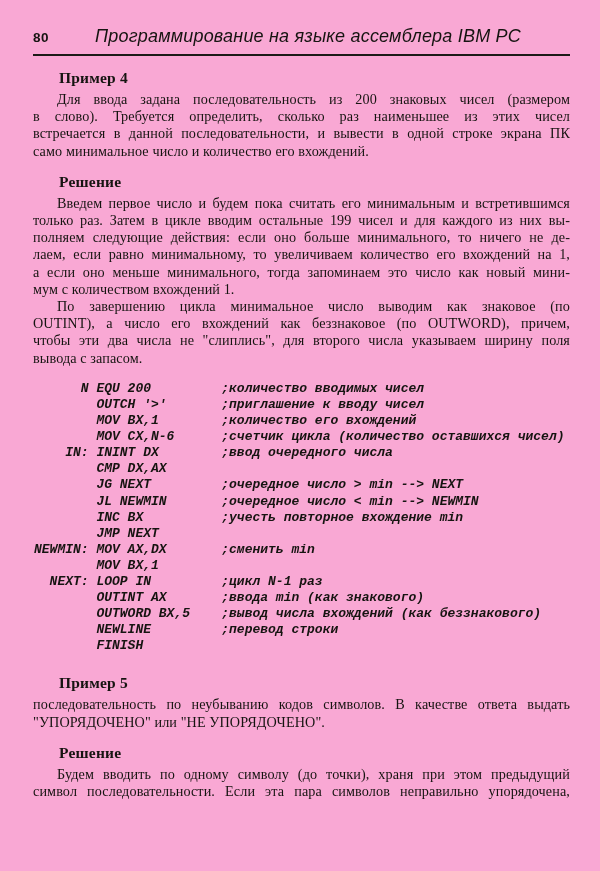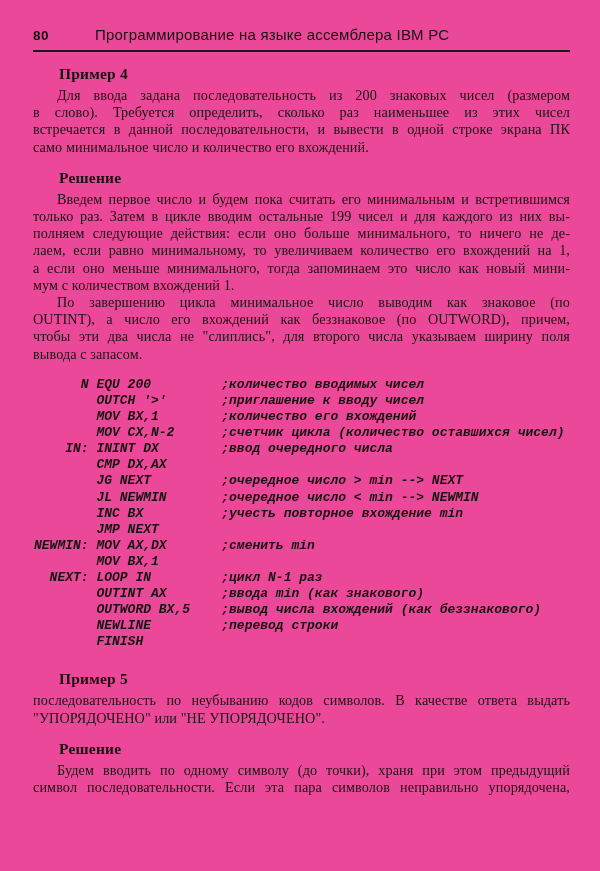--- a/index.html
+++ b/index.html
@@ -6,39 +6,40 @@
     margin: 0; padding: 0;
     width: 600px; height: 871px;
     background: #fbfaf7;
     overflow: hidden;
   }
   .page {
     position: relative;
     width: 600px; height: 871px;
     box-sizing: border-box;
     padding: 26px 30px 0 33px;
-    background: #ec4899;
+    background: #f9a8d4;
     color: #161411;
     font-family: "Liberation Serif", serif;
   }
   
   .hdr {
     display: flex;
     align-items: baseline;
     font-family: "Liberation Sans", sans-serif;
     margin-bottom: 7px;
   }
   .pagenum {
     font-weight: bold;
     font-size: 13.5px;
     width: 62px;
     letter-spacing: 0.5px;
   }
   .runtitle {
-    font-size: 15px;
+    font-style: italic;
+    font-size: 18px;
     letter-spacing: 0.2px;
   }
   .rule {
     height: 0;
     border-bottom: 2.5px solid #1c1a17;
     margin-bottom: 12px;
   }
   
   .hd {
     font-size: 15.5px;
@@ -101,21 +102,21 @@
     <div class="jline first">По завершению цикла минимальное число выводим как знаковое (по</div>
     <div class="jline">OUTINT), а число его вхождений как беззнаковое (по OUTWORD), причем,</div>
     <div class="jline">чтобы эти два числа не "слиплись", для второго числа указываем ширину поля</div>
     <div class="jline last">вывода с запасом.</div>
   </div>
 
   <div class="code">
     <div class="codeline">      N EQU 200         ;количество вводимых чисел</div>
     <div class="codeline">        OUTCH '&gt;'       ;приглашение к вводу чисел</div>
     <div class="codeline">        MOV BX,1        ;количество его вхождений</div>
-    <div class="codeline">        MOV CX,N-2      ;счетчик цикла (количество оставшихся чисел)</div>
+    <div class="codeline">        MOV CX,N-6      ;счетчик цикла (количество оставшихся чисел)</div>
     <div class="codeline">    IN: ININT DX        ;ввод очередного числа</div>
     <div class="codeline">        CMP DX,AX</div>
     <div class="codeline">        JG NEXT         ;очередное число &gt; min --&gt; NEXT</div>
     <div class="codeline">        JL NEWMIN       ;очередное число &lt; min --&gt; NEWMIN</div>
     <div class="codeline">        INC BX          ;учесть повторное вхождение min</div>
     <div class="codeline">        JMP NEXT</div>
     <div class="codeline">NEWMIN: MOV AX,DX       ;сменить min</div>
     <div class="codeline">        MOV BX,1</div>
     <div class="codeline">  NEXT: LOOP IN         ;цикл N-1 раз</div>
     <div class="codeline">        OUTINT AX       ;ввода min (как знакового)</div>

